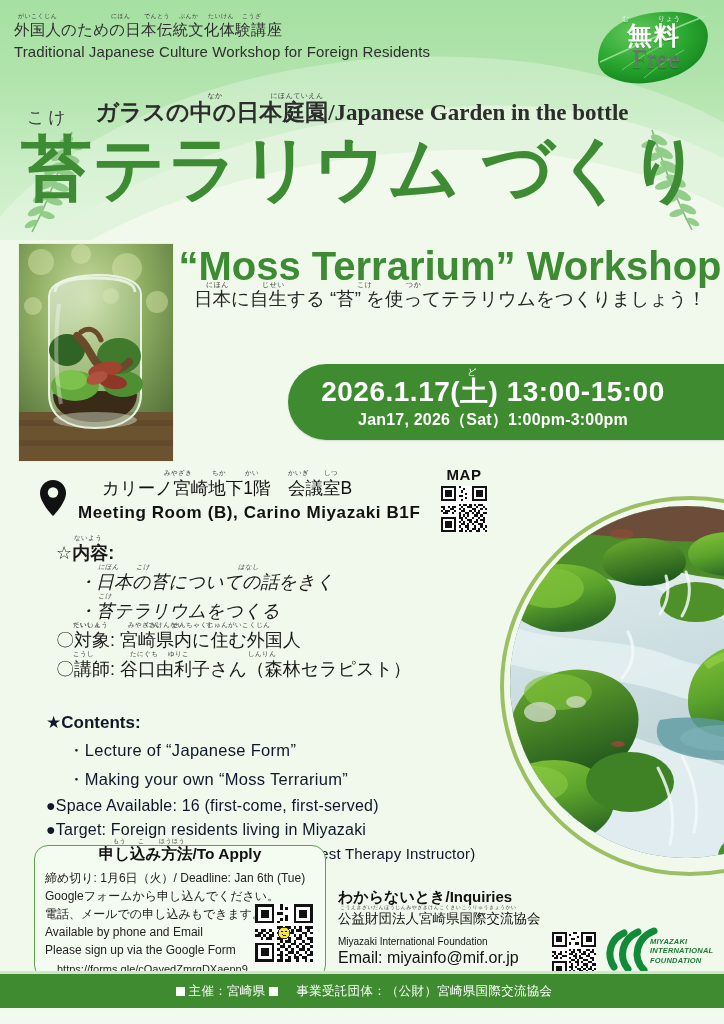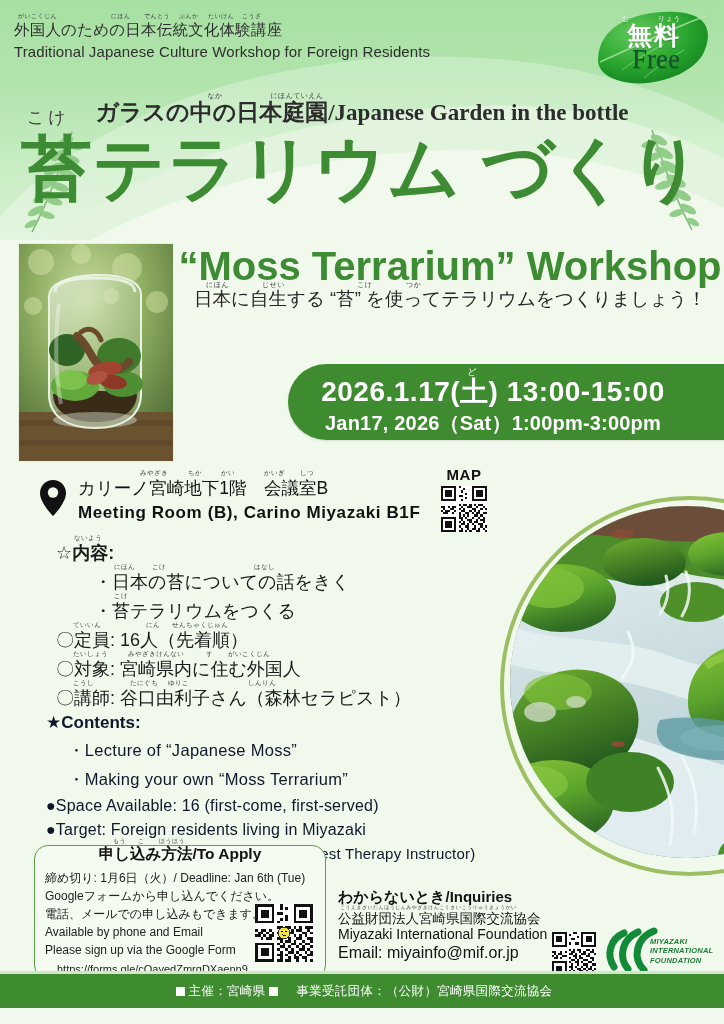--- a/index.html
+++ b/index.html
@@ -64,21 +64,21 @@
   .free-badge{position:absolute;right:10px;top:8px;width:122px;height:80px;}
   .free-badge svg{position:absolute;left:0;top:0;}
   .free-jp{
     position:absolute;left:22px;top:15px;width:80px;text-align:center;
     color:#fff;font-size:25px;font-weight:700;letter-spacing:2px;
     line-height:1;text-shadow:0 1px 1px rgba(0,70,0,.35);
   }
   .free-jp .rt{top:-8px;font-size:7px;color:#fff;font-weight:400;}
   .free-en{
     position:absolute;left:22px;top:38px;width:84px;text-align:center;
-    color:#14532d;font-size:27px;line-height:1;font-family:"Liberation Serif","DejaVu Serif",serif;
+    color:#737373;font-size:27px;line-height:1;font-family:"Liberation Serif","DejaVu Serif",serif;
     text-shadow:0 1px 1px rgba(0,70,0,.35);
   }
 
   
   .sub-title{
     position:absolute;left:0;top:100px;width:724px;text-align:center;
     font-family:"Liberation Serif","DejaVu Serif",serif;
     font-size:23px;font-weight:700;color:#2c2c2c;
   }
   .sub-title .rt{font-size:7px;top:-9px;font-family:"Liberation Sans",sans-serif;font-weight:400;}
@@ -122,39 +122,39 @@
     background:#3f8c30;border-radius:40px 0 0 40px;
     box-shadow:0 1px 2px rgba(0,0,0,.12);
   }
   .date-jp{
     position:absolute;left:0;top:12px;width:410px;text-align:center;
     color:#fff;font-size:28px;font-weight:700;letter-spacing:.5px;
   }
   .date-jp .rt{font-size:9px;top:-10px;color:#fff;font-weight:400;}
   .date-en{
     position:absolute;left:0;top:46px;width:410px;text-align:center;
-    color:#fff;font-size:20px;font-weight:700;letter-spacing:.2px;
+    color:#fff;font-size:16px;font-weight:700;letter-spacing:.2px;
   }
 
   
   .pin-icon{position:absolute;left:40px;top:480px;width:26px;height:36px;}
   .venue{position:absolute;left:78px;top:478px;}
-  .venue-jp{font-size:17.5px;color:#111;line-height:1.25;}
+  .venue-jp{font-size:17.5px;color:#111;line-height:1.25;margin-left:24px;}
   .venue-jp .rt{font-size:6.5px;top:-9px;}
   .venue-en{font-size:17px;font-weight:700;color:#111;letter-spacing:.6px;margin-top:3px;white-space:nowrap;}
 
   .map-block{position:absolute;left:434px;top:466px;width:60px;text-align:center;}
   .map-label{font-size:15px;font-weight:700;color:#111;letter-spacing:.5px;}
   .qr{display:block;margin:3px auto 0;background:#fff;}
 
   
   .details-jp{position:absolute;left:56px;top:544px;color:#1a1a1a;}
   .dj-head{font-size:18px;font-weight:700;position:relative;}
   .dj-head .rt{font-size:6.5px;top:-9px;font-weight:400;}
-  .dj-bullet{font-size:18px;margin-top:11px;margin-left:38px;position:relative;}
+  .dj-bullet{font-size:18px;margin-top:11px;margin-left:22px;position:relative;font-style:italic;}
   .dj-bullet .rt{font-size:6.5px;top:-9px;}
   .dj-row{font-size:18px;margin-top:11px;position:relative;}
   .dj-row .rt{font-size:6.5px;top:-9px;}
 
   
   .details-en{position:absolute;left:46px;top:712px;color:#0f172a;}
   .de-head{font-size:17px;font-weight:700;}
   .de-bullet{font-size:16.5px;margin-top:7px;margin-left:22px;letter-spacing:.3px;}
   .de-row{font-size:16px;margin-top:6px;letter-spacing:.2px;}
   .de-row.small{font-size:15px;}
@@ -181,21 +181,21 @@
   .apply-title .rt{font-size:6px;top:-8px;font-weight:400;}
   .apply-lines{margin:7px 0 0 10px;font-size:12px;color:#222;line-height:1.5;}
   .apply-url{margin:4px 0 0 22px;font-size:11px;color:#222;}
   .apply-qr{position:absolute;right:12px;bottom:16px;background:#fff;}
 
   
   .inq{position:absolute;left:338px;top:888px;color:#111;}
   .inq-title{font-size:15px;font-weight:700;}
   .inq-jp{font-size:13.5px;margin-top:5px;position:relative;}
   .inq-jp .rt{font-size:5px;top:-7px;}
-  .inq-en{font-size:14px;margin-top:0;}
+  .inq-en{font-size:10px;margin-top:10px;}
   .inq-email{font-size:16px;margin-top:2px;}
   .inq-qr{position:absolute;left:552px;top:932px;background:#fff;}
 
   
   .mif-logo{position:absolute;left:602px;top:925px;width:112px;height:54px;}
   .mif-text{
     position:absolute;left:48px;top:12px;color:#1b7a35;
     font-size:7.5px;font-weight:700;line-height:1.25;letter-spacing:.2px;font-style:italic;
   }
 
@@ -593,21 +593,20 @@
 
     <div class="dj-bullet ruby-line">
       <span class="rt" style="left:20px">こけ</span>
       <span>・苔テラリウムをつくる</span>
     </div>
 
     <div class="dj-row ruby-line">
       <span class="rt" style="left:17px">ていいん</span>
       <span class="rt" style="left:90px">にん</span>
       <span class="rt" style="left:116px">せんちゃくじゅん</span>
-      <span>〇定員: 16人（先着順）</span>
     </div>
 
     <div class="dj-row ruby-line">
       <span class="rt" style="left:17px">たいしょう</span>
       <span class="rt" style="left:72px">みやざきけんない</span>
       <span class="rt" style="left:150px">す</span>
       <span class="rt" style="left:172px">がいこくじん</span>
       <span>〇対象: 宮崎県内に住む外国人</span>
     </div>
 
@@ -615,21 +614,21 @@
       <span class="rt" style="left:17px">こうし</span>
       <span class="rt" style="left:74px">たにぐち</span>
       <span class="rt" style="left:112px">ゆりこ</span>
       <span class="rt" style="left:192px">しんりん</span>
       <span>〇講師: 谷口由利子さん（森林セラピスト）</span>
     </div>
   </div>
 
   <div class="details-en">
     <div class="de-head">★Contents:</div>
-    <div class="de-bullet">・Lecture of “Japanese Moss”</div>
+    <div class="de-bullet">・Lecture of “Japanese Form”</div>
     <div class="de-bullet">・Making your own “Moss Terrarium”</div>
     <div class="de-row">●Space Available: 16 (first-come, first-served)</div>
     <div class="de-row">●Target: Foreign residents living in Miyazaki</div>
     <div class="de-row small">●Instructor: Ms. TANIGUCHI Yuriko (Forest Therapy Instructor)</div>
   </div>
 
   <div class="apply-box">
     <div class="apply-title ruby-line">
       <span class="rt" style="left:78px">もう</span>
       <span class="rt" style="left:103px">こ</span>

